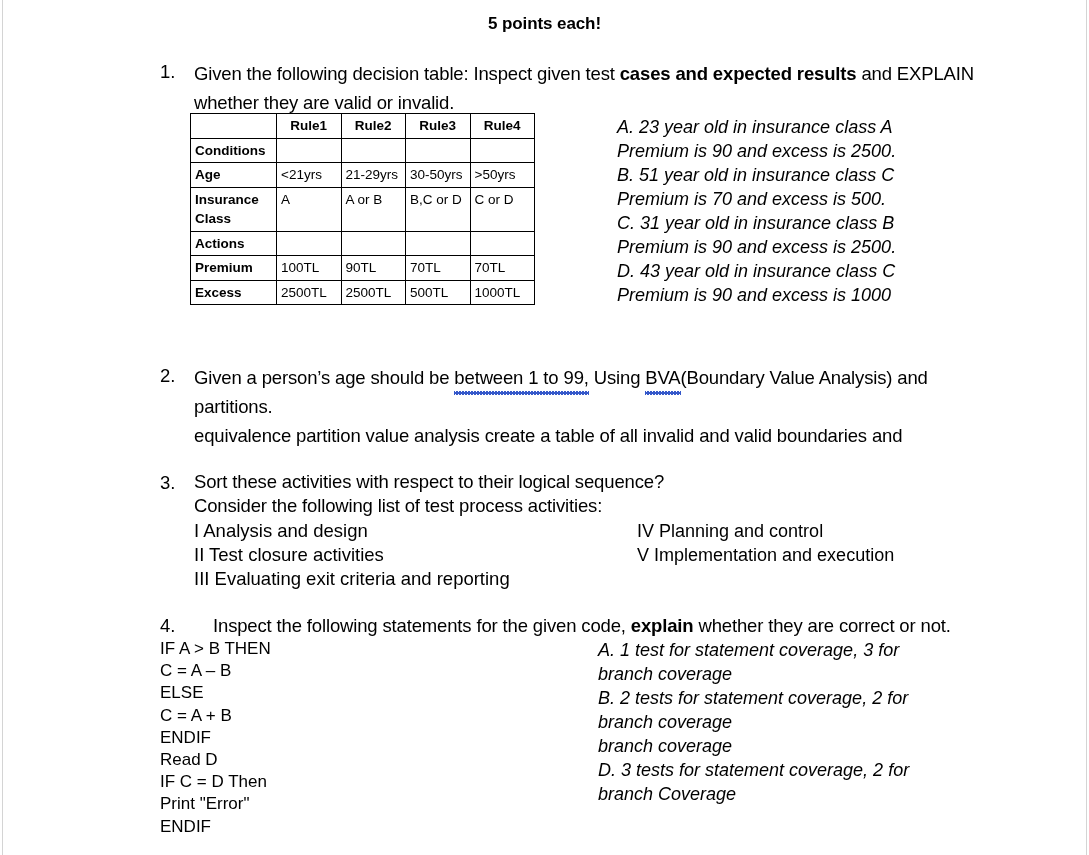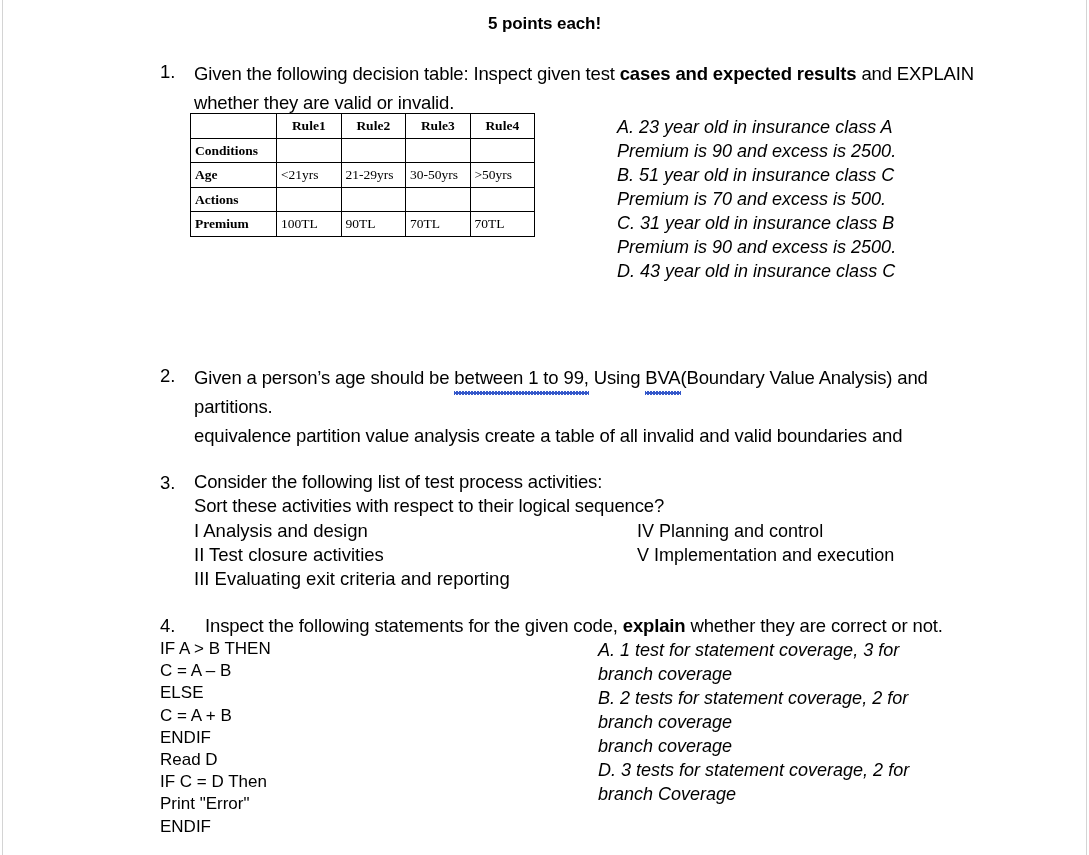--- a/index.html
+++ b/index.html
@@ -112,21 +112,21 @@
     left: 190px;
     top: 113px;
     border-collapse: collapse;
     table-layout: fixed;
     width: 344px;
   }
   .dtable td {
     border: 1.1px solid #000;
     vertical-align: top;
     padding: 2px 4px 2px 4px;
-    font-family: Liberation Serif, serif;
+    font-family: Liberation Sans, sans-serif;
     font-size: 13.5px;
     line-height: 19.5px;
     height: 20px;
   }
   .dtable td.hdr,
   .dtable td.rowhdr {
     font-weight: bold;
   }
   .dtable td.hdr { text-align: center; }
   .col-label { width: 86px; }
@@ -217,81 +217,96 @@
       </tr>
 
       <tr>
         <td class="rowhdr">Age</td>
         <td>&lt;21yrs</td>
         <td>21-29yrs</td>
         <td>30-50yrs</td>
         <td>&gt;50yrs</td>
       </tr>
 
+      <tr>
+        <td class="rowhdr">Insurance Class</td>
+        <td>A</td>
+        <td>A or B</td>
+        <td>B,C or D</td>
+        <td>C or D</td>
+      </tr>
 
       <tr>
         <td class="rowhdr">Actions</td>
         <td></td>
         <td></td>
         <td></td>
         <td></td>
       </tr>
 
       <tr>
         <td class="rowhdr">Premium</td>
         <td>100TL</td>
         <td>90TL</td>
         <td>70TL</td>
         <td>70TL</td>
       </tr>
 
+      <tr>
+        <td class="rowhdr">Excess</td>
+        <td>2500TL</td>
+        <td>2500TL</td>
+        <td>500TL</td>
+        <td>1000TL</td>
+      </tr>
     </tbody>
   </table>
 
   <div class="options" style="left:617px; top:115px;">
     <div class="opt-line">A. 23 year old in insurance class A</div>
     <div class="opt-line">Premium is 90 and excess is 2500.</div>
     <div class="opt-line">B. 51 year old in insurance class C</div>
     <div class="opt-line">Premium is 70 and excess is 500.</div>
     <div class="opt-line">C. 31 year old in insurance class B</div>
     <div class="opt-line">Premium is 90 and excess is 2500.</div>
     <div class="opt-line">D. 43 year old in insurance class C</div>
+    <div class="opt-line">Premium is 90 and excess is 1000</div>
   </div>
 
   <div class="q" style="left:160px; top:363px; width:790px;">
     <div class="q-num cond">2.</div>
     <div class="q-body">
       <div class="q-line cond"><span>Given a person’s age should be </span><span class="squiggle">between 1 to 99,</span><span> Using </span><span class="squiggle">BVA</span><span>(Boundary Value Analysis) and</span></div>
       <div class="q-line cond">partitions.</div>
       <div class="q-line cond">equivalence partition value analysis create a table of all invalid and valid boundaries and</div>
     </div>
   </div>
 
   <div class="q" style="left:160px; top:470px; width:790px;">
     <div class="q-num cond">3.</div>
     <div class="q-body">
+      <div class="q-line cond" style="line-height:24px;">Sort these activities with respect to their logical sequence?</div>
       <div class="q-line cond" style="line-height:24px;">Consider the following list of test process activities:</div>
-      <div class="q-line cond" style="line-height:24px;">Sort these activities with respect to their logical sequence?</div>
     </div>
   </div>
 
   <div class="q3-left" style="left:194px; top:519px;">
     <div class="item">I Analysis and design</div>
     <div class="item">II Test closure activities</div>
     <div class="item">III Evaluating exit criteria and reporting</div>
   </div>
 
   <div class="q3-right" style="left:637px; top:519px;">
     <div class="item">IV Planning and control</div>
     <div class="item">V Implementation and execution</div>
   </div>
 
   <div class="q" style="left:160px; top:614px; width:790px;">
     <div class="q-num cond" style="line-height:24px;">4.</div>
-    <div class="q-body" style="left:45px;">
+    <div class="q-body" style="left:53px;">
       <div class="q-line cond" style="line-height:24px;"><span>Inspect the following statements for the given code, </span><b>explain</b><span> whether they are correct or not.</span></div>
     </div>
   </div>
 
   <div class="codeblock" style="left:160px; top:638px;">
     <div class="code-line">IF A &gt; B THEN</div>
     <div class="code-line">C = A – B</div>
     <div class="code-line">ELSE</div>
     <div class="code-line">C = A + B</div>
     <div class="code-line">ENDIF</div>

